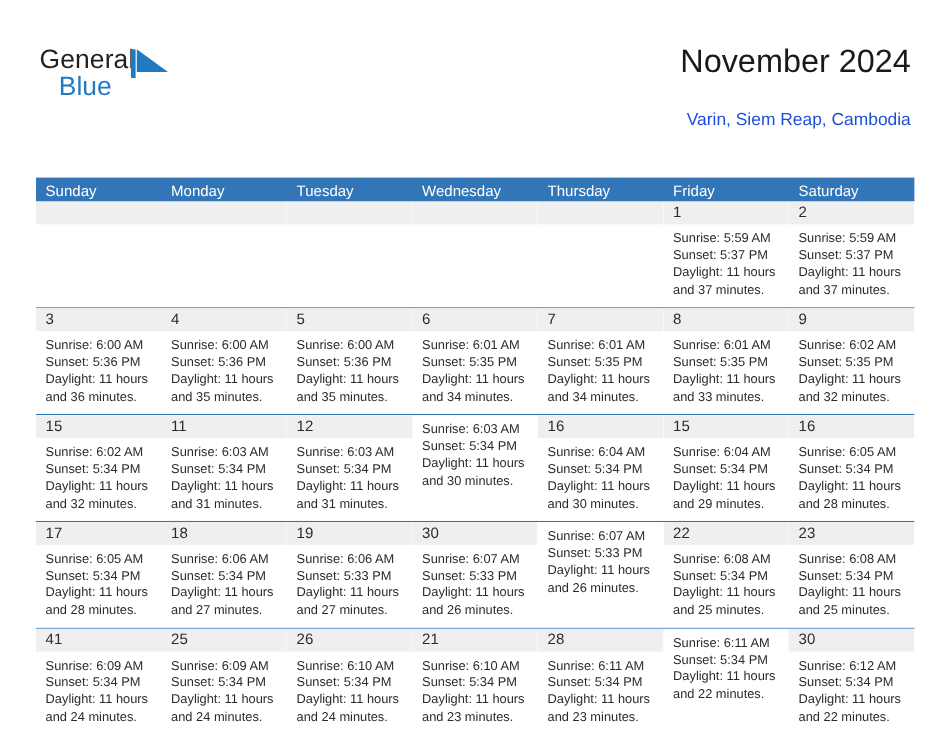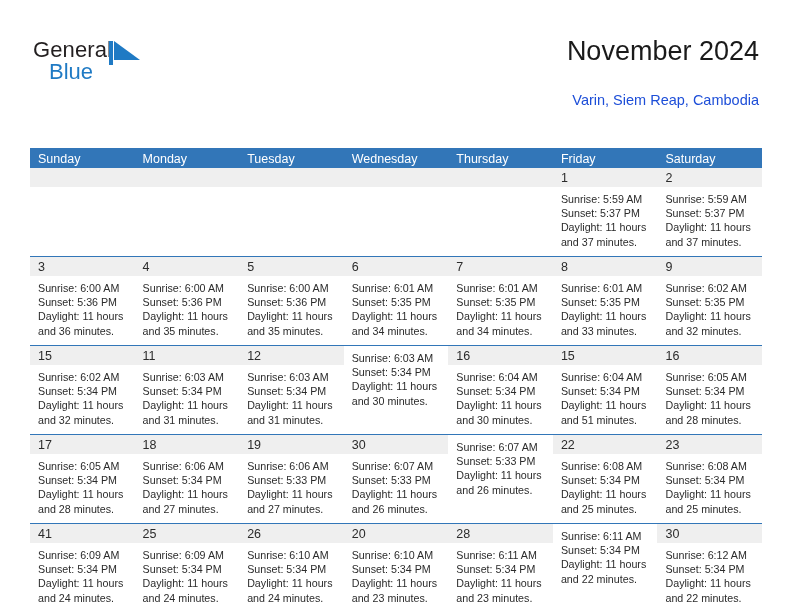--- a/index.html
+++ b/index.html
@@ -289,21 +289,21 @@
               <div>Daylight: 11 hours</div>
               <div>and 30 minutes.</div>
             </div>
           </div>
           <div class="cell">
             <div class="daynum-band"><span class="daynum">15</span></div>
             <div class="cell-body">
               <div>Sunrise: 6:04 AM</div>
               <div>Sunset: 5:34 PM</div>
               <div>Daylight: 11 hours</div>
-              <div>and 51 minutes.</div>
+              <div>and 29 minutes.</div>
             </div>
           </div>
           <div class="cell">
             <div class="daynum-band"><span class="daynum">16</span></div>
             <div class="cell-body">
               <div>Sunrise: 6:05 AM</div>
               <div>Sunset: 5:34 PM</div>
               <div>Daylight: 11 hours</div>
               <div>and 28 minutes.</div>
             </div>
@@ -395,21 +395,21 @@
           <div class="cell">
             <div class="daynum-band"><span class="daynum">26</span></div>
             <div class="cell-body">
               <div>Sunrise: 6:10 AM</div>
               <div>Sunset: 5:34 PM</div>
               <div>Daylight: 11 hours</div>
               <div>and 24 minutes.</div>
             </div>
           </div>
           <div class="cell">
-            <div class="daynum-band"><span class="daynum">20</span></div>
+            <div class="daynum-band"><span class="daynum">21</span></div>
             <div class="cell-body">
               <div>Sunrise: 6:10 AM</div>
               <div>Sunset: 5:34 PM</div>
               <div>Daylight: 11 hours</div>
               <div>and 23 minutes.</div>
             </div>
           </div>
           <div class="cell">
             <div class="daynum-band"><span class="daynum">28</span></div>
             <div class="cell-body">

